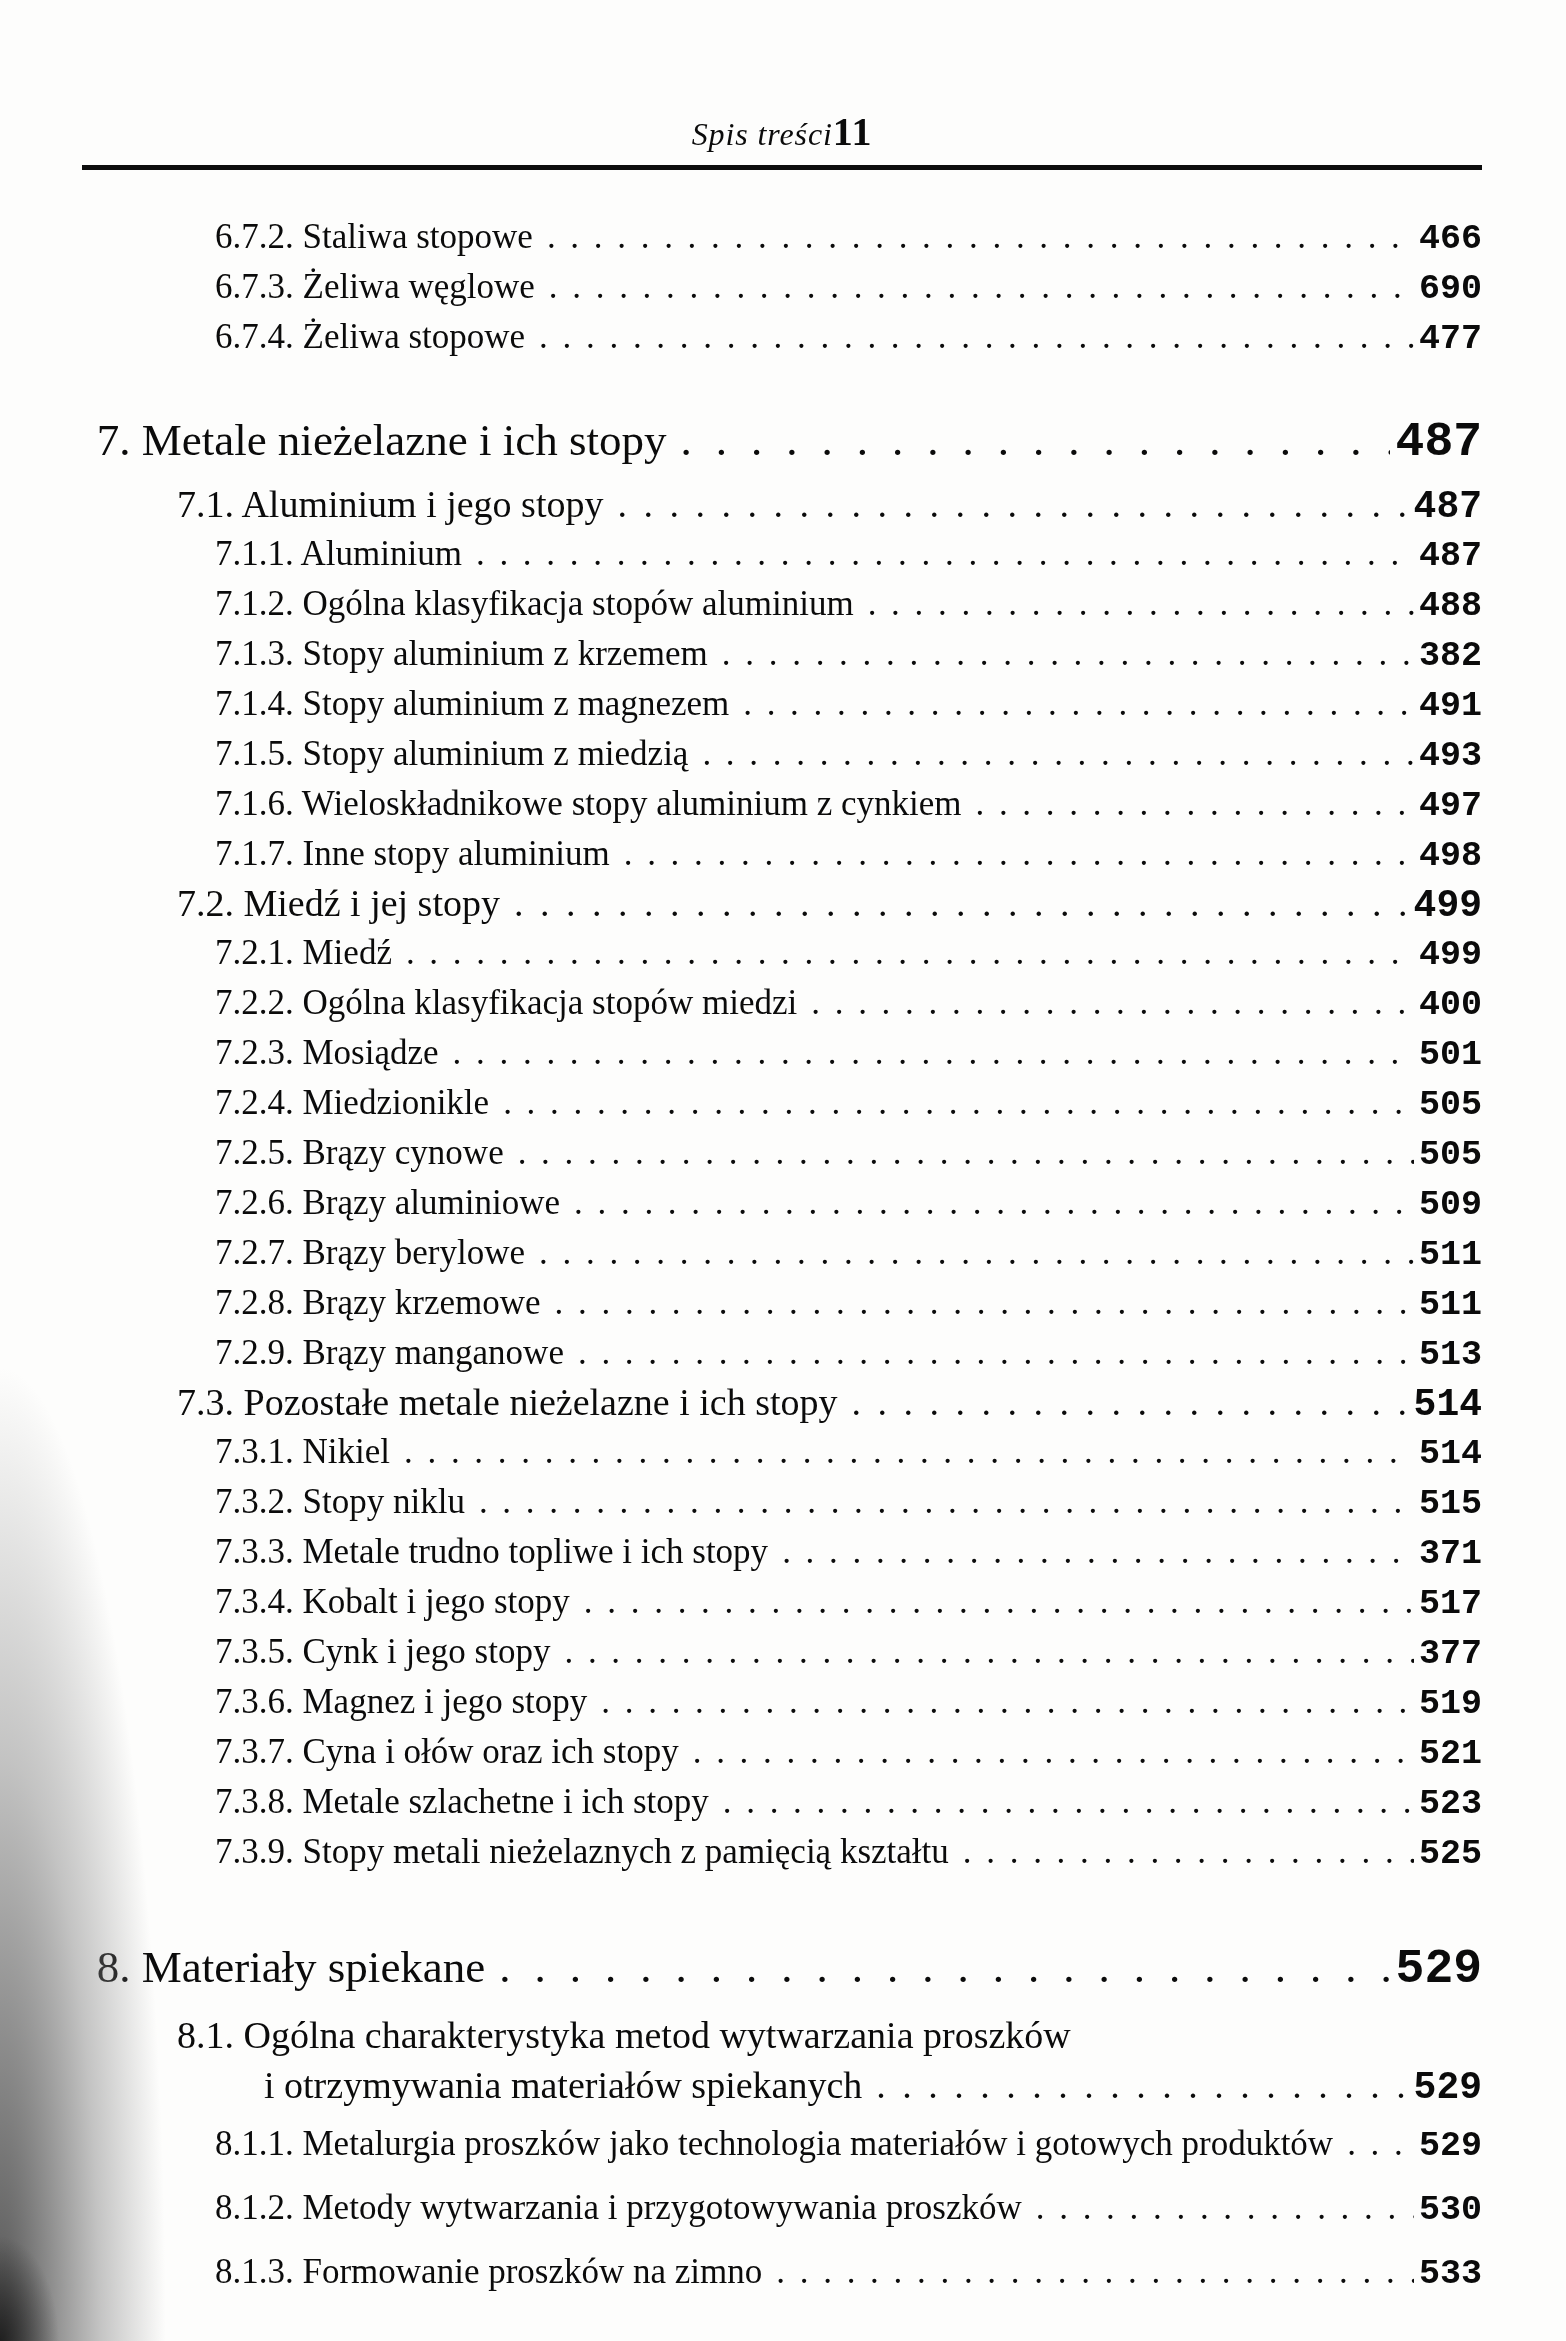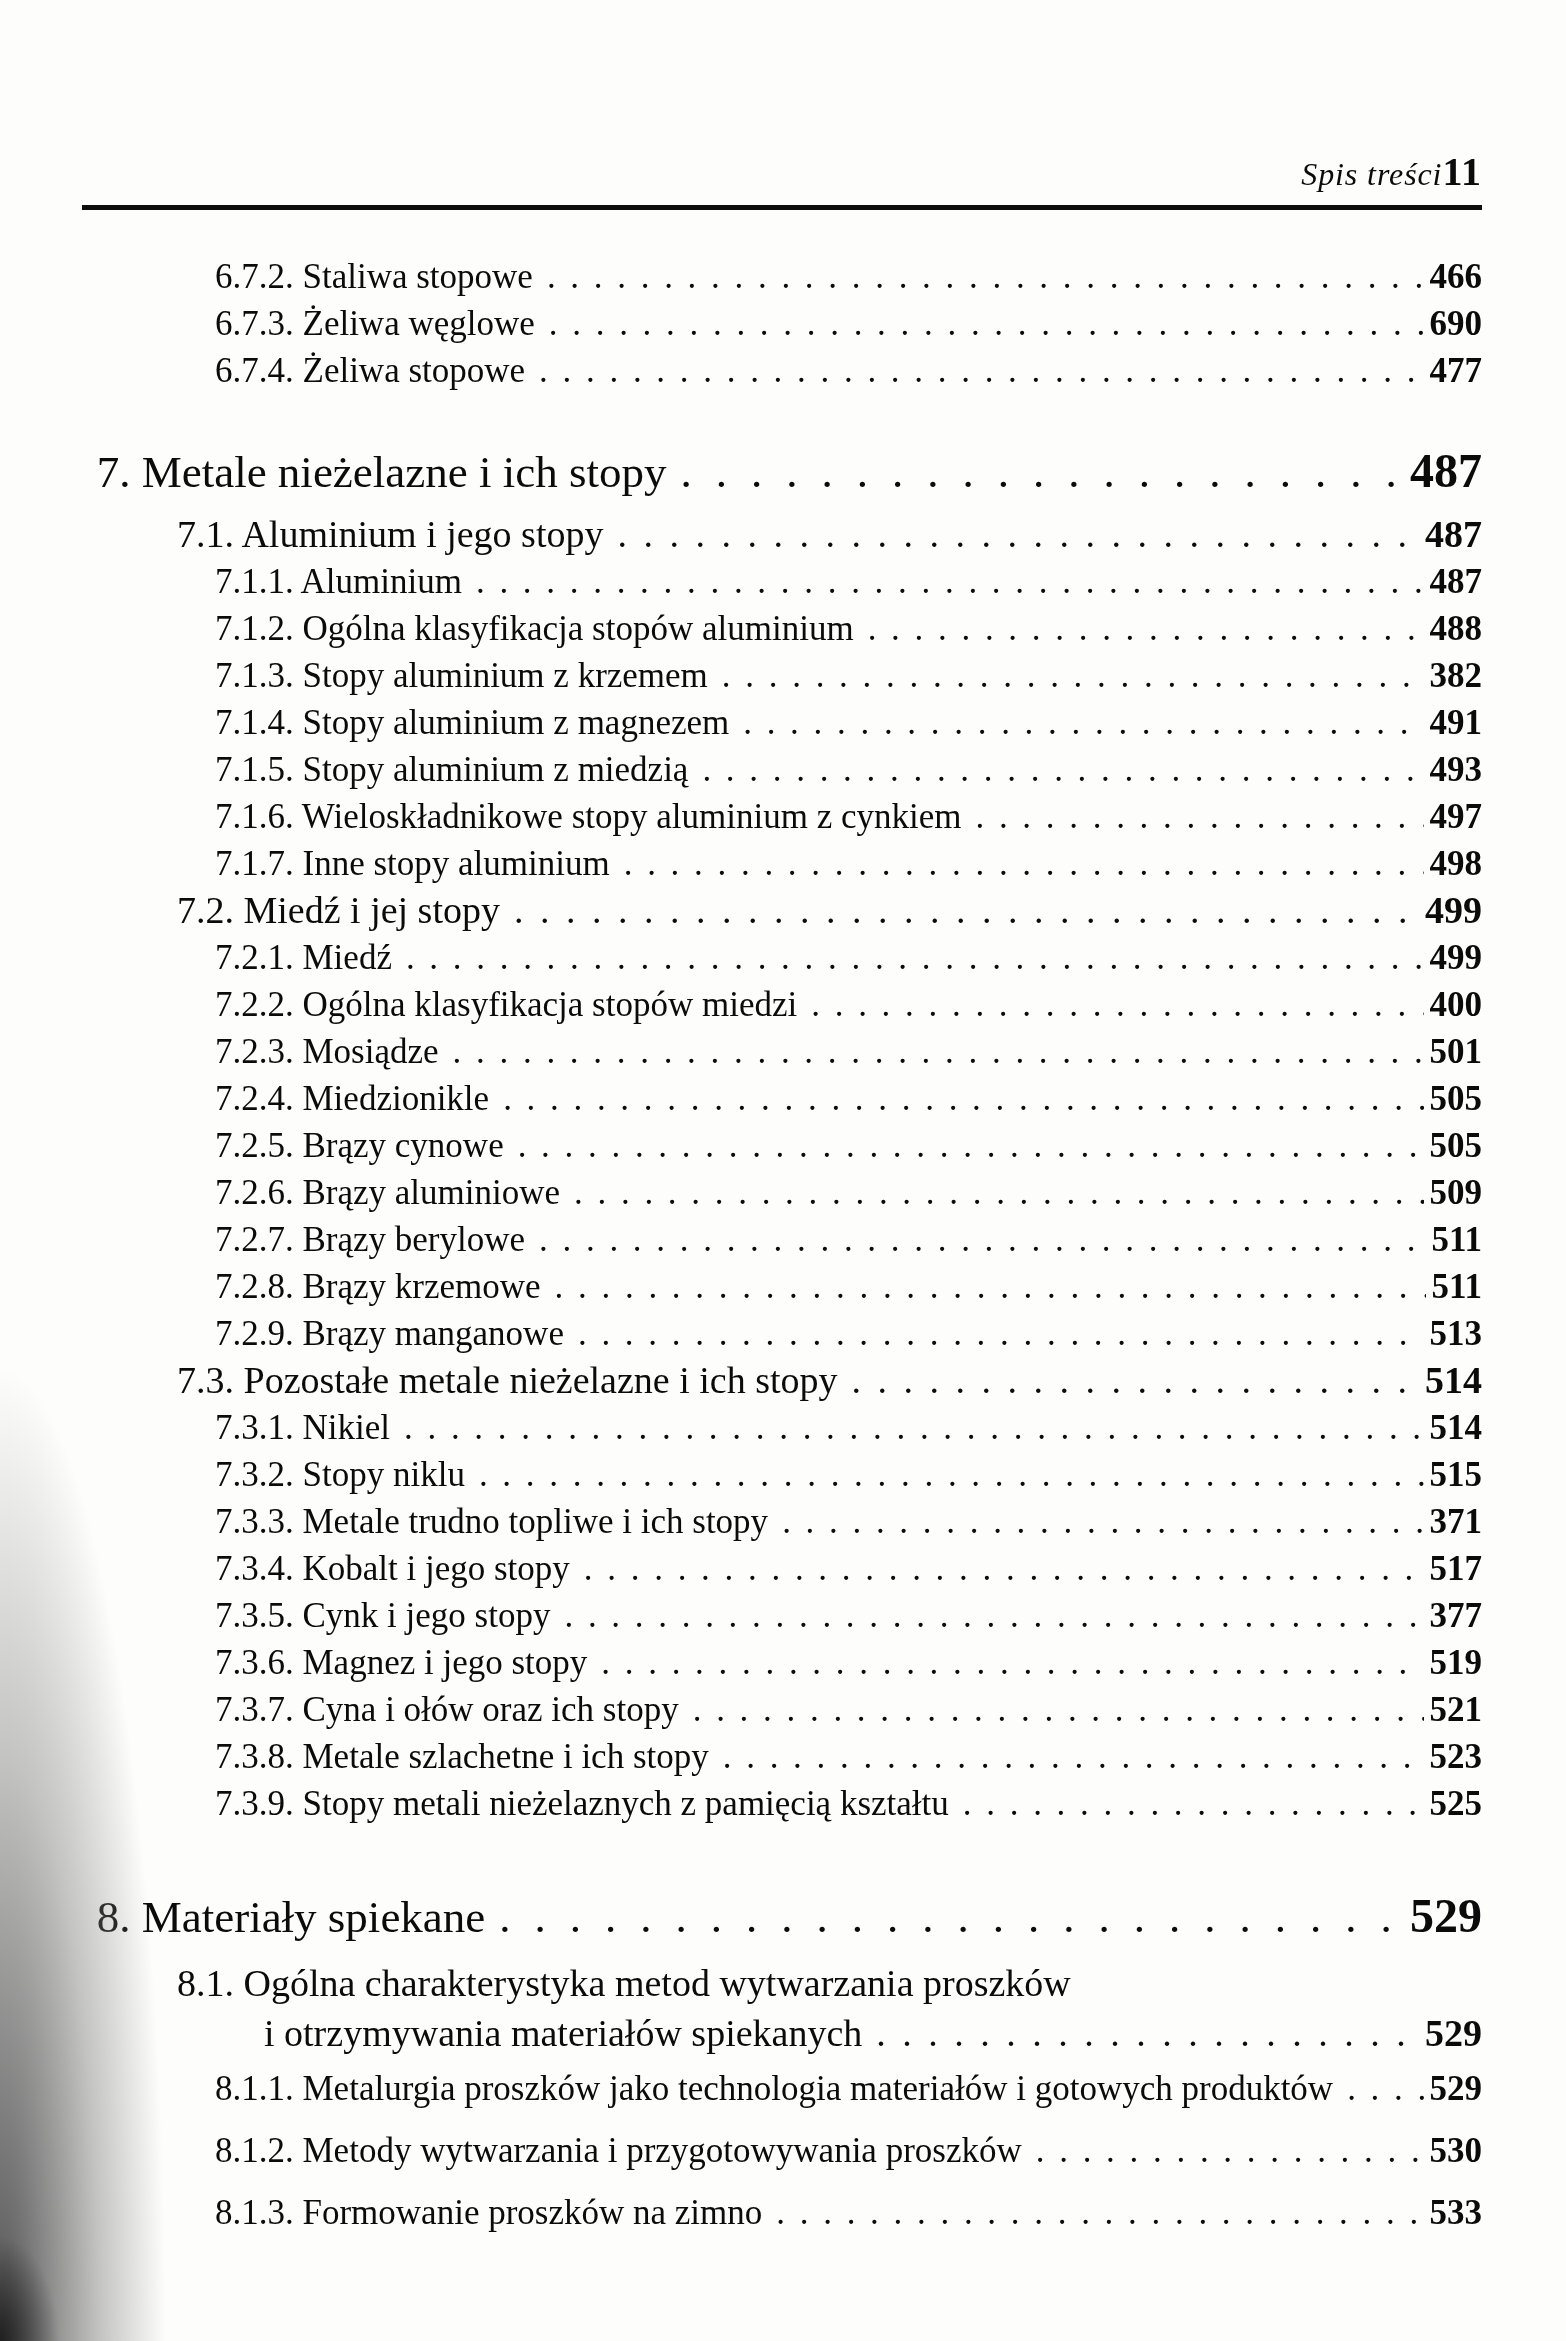--- a/index.html
+++ b/index.html
@@ -6,35 +6,35 @@
   body{
     width:1566px;height:2342px;position:relative;overflow:hidden;
     background:#ffffff;
     font-family:"Liberation Serif","DejaVu Serif",serif;
     color:#0b0b0b;
   }
   .page{position:absolute;inset:0;background:#fdfdfc;}
   .content{position:absolute;left:82px;top:0;width:1400px;}
 
   
-  .header-row{display:flex;justify-content:flex-end;align-items:baseline;padding-top:108px;margin-top:40px;}
+  .header-row{display:flex;justify-content:center;align-items:baseline;padding-top:108px;}
   .running-title{font-style:italic;font-size:32px;letter-spacing:0.9px;}
   .page-number{font-weight:700;font-size:40px;letter-spacing:0.9px;}
   .rule{height:4.3px;background:#0d0d0d;margin-top:10.4px;}
 
   
   .toc{padding-top:43px;}
   .row{display:flex;align-items:baseline;line-height:47px;font-size:35px;white-space:nowrap;}
   .row .label{flex:0 0 auto;}
   .leader{flex:1 1 auto;min-width:0;overflow:hidden;white-space:nowrap;margin:0 5.2px 0 14px;}
   .leader::after{
     content:"........................................................................................................................";
     letter-spacing:14.7px;
   }
-  .page-col{flex:0 0 auto;font-weight:700;}
+  .page-col{flex:0 0 auto;font-weight:700;font-family:Liberation Mono, monospace;}
 
   .level-subsection{padding-left:133px;}
   .level-section{padding-left:95px;font-size:38px;}
   .level-section .leader::after{letter-spacing:16.5px;}
   .level-section .page-col{font-size:38px;}
   .level-chapter{padding-left:14.7px;font-size:45px;line-height:68px;margin-top:43px;margin-bottom:5.2px;}
   .level-chapter .leader::after{letter-spacing:24px;}
   .level-chapter .page-col{font-size:48px;}
 
   

